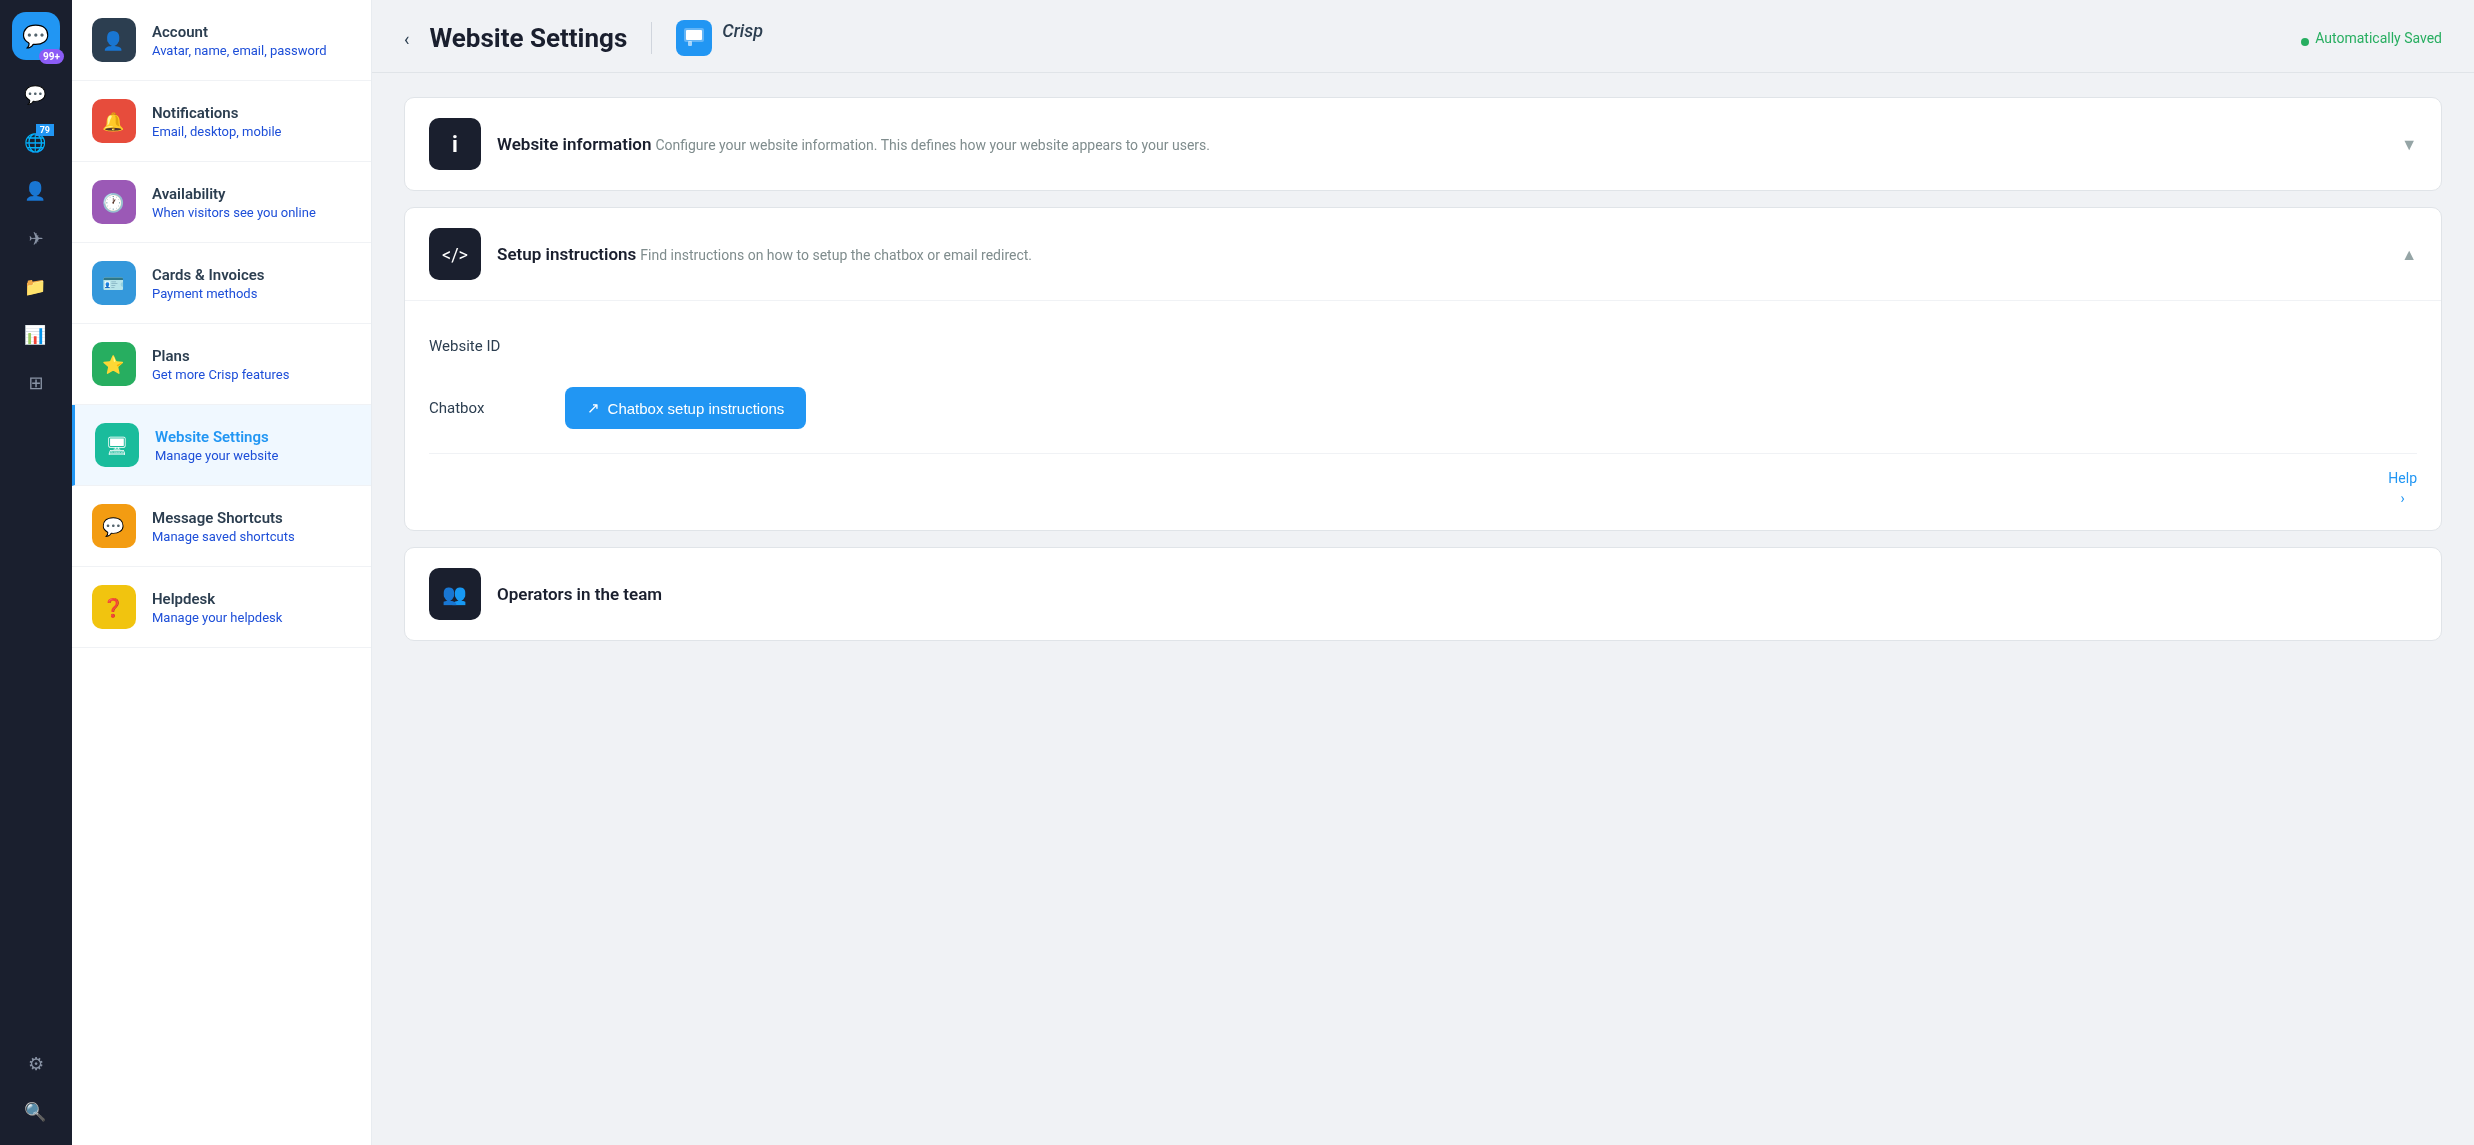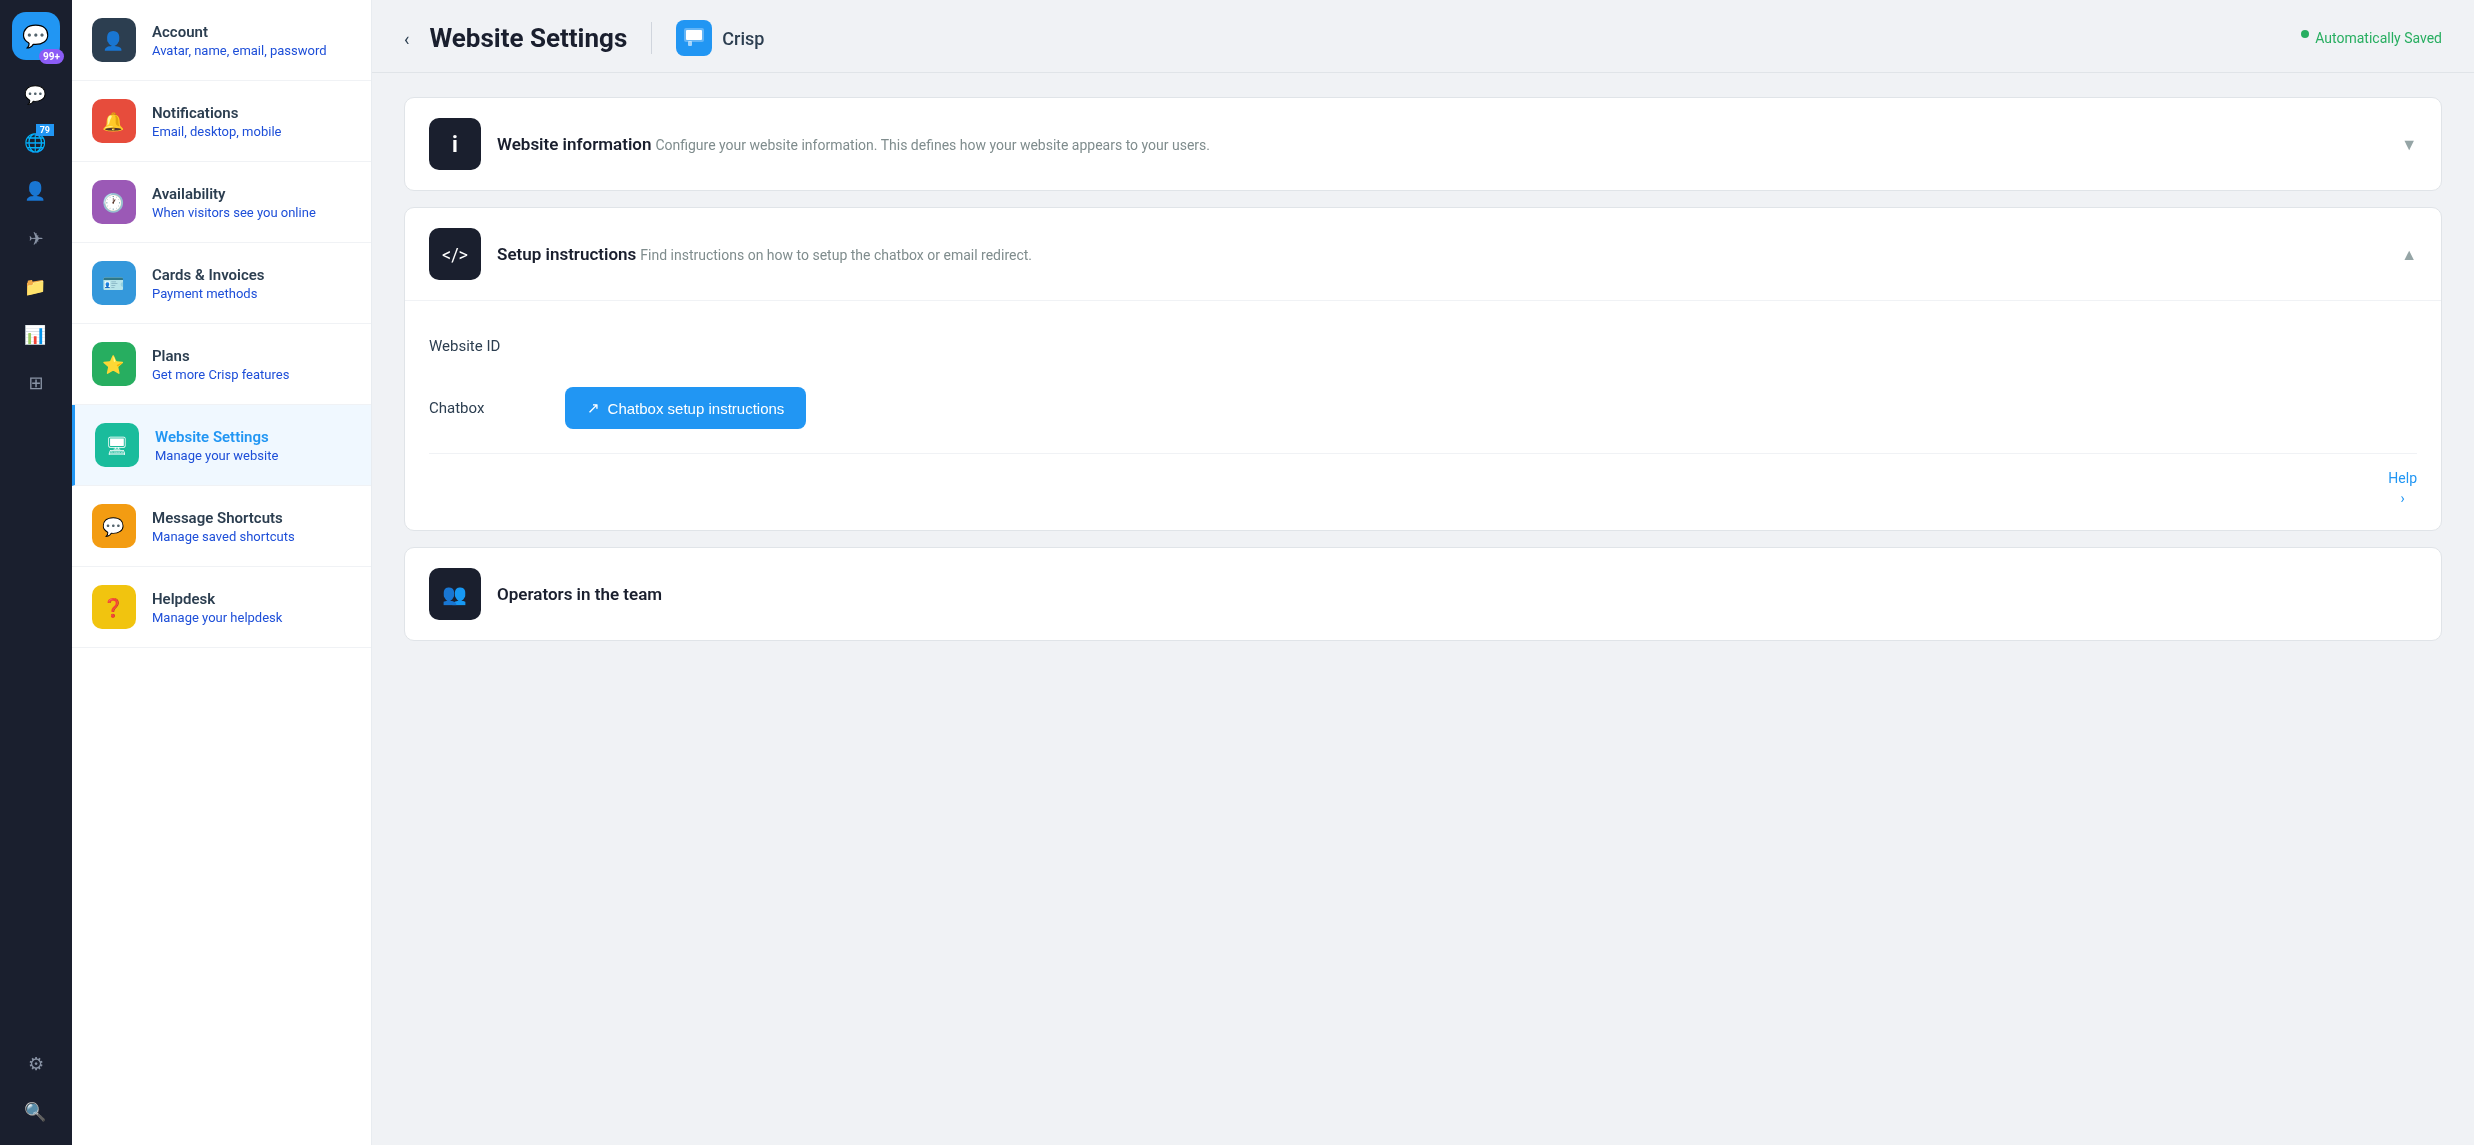--- a/index.html
+++ b/index.html
@@ -144,43 +144,44 @@
       color: #1a1f2e;
     }
     .header-divider {
       width: 1px;
       height: 32px;
       background: #d0d5dd;
       margin: 0 8px;
     }
     .header-brand {
       display: flex;
-      align-items: center;
+      align-items: flex-start;
       gap: 10px;
+      font-style: italic;
     }
     .header-brand-icon {
       width: 36px;
       height: 36px;
       background: #2196f3;
       border-radius: 8px;
       display: flex;
       align-items: center;
       justify-content: center;
       color: white;
       font-size: 16px;
     }
     .header-brand-name {
       font-size: 18px;
       font-weight: 500;
       color: #2c3e50;
     }
     .header-spacer { flex: 1; }
     .header-saved {
       display: flex;
-      align-items: flex-start;
+      align-items: flex-end;
       gap: 6px;
       font-size: 14px;
       color: #27ae60;
     }
     .saved-dot {
       width: 8px;
       height: 8px;
       background: #27ae60;
       border-radius: 50%;
     }

